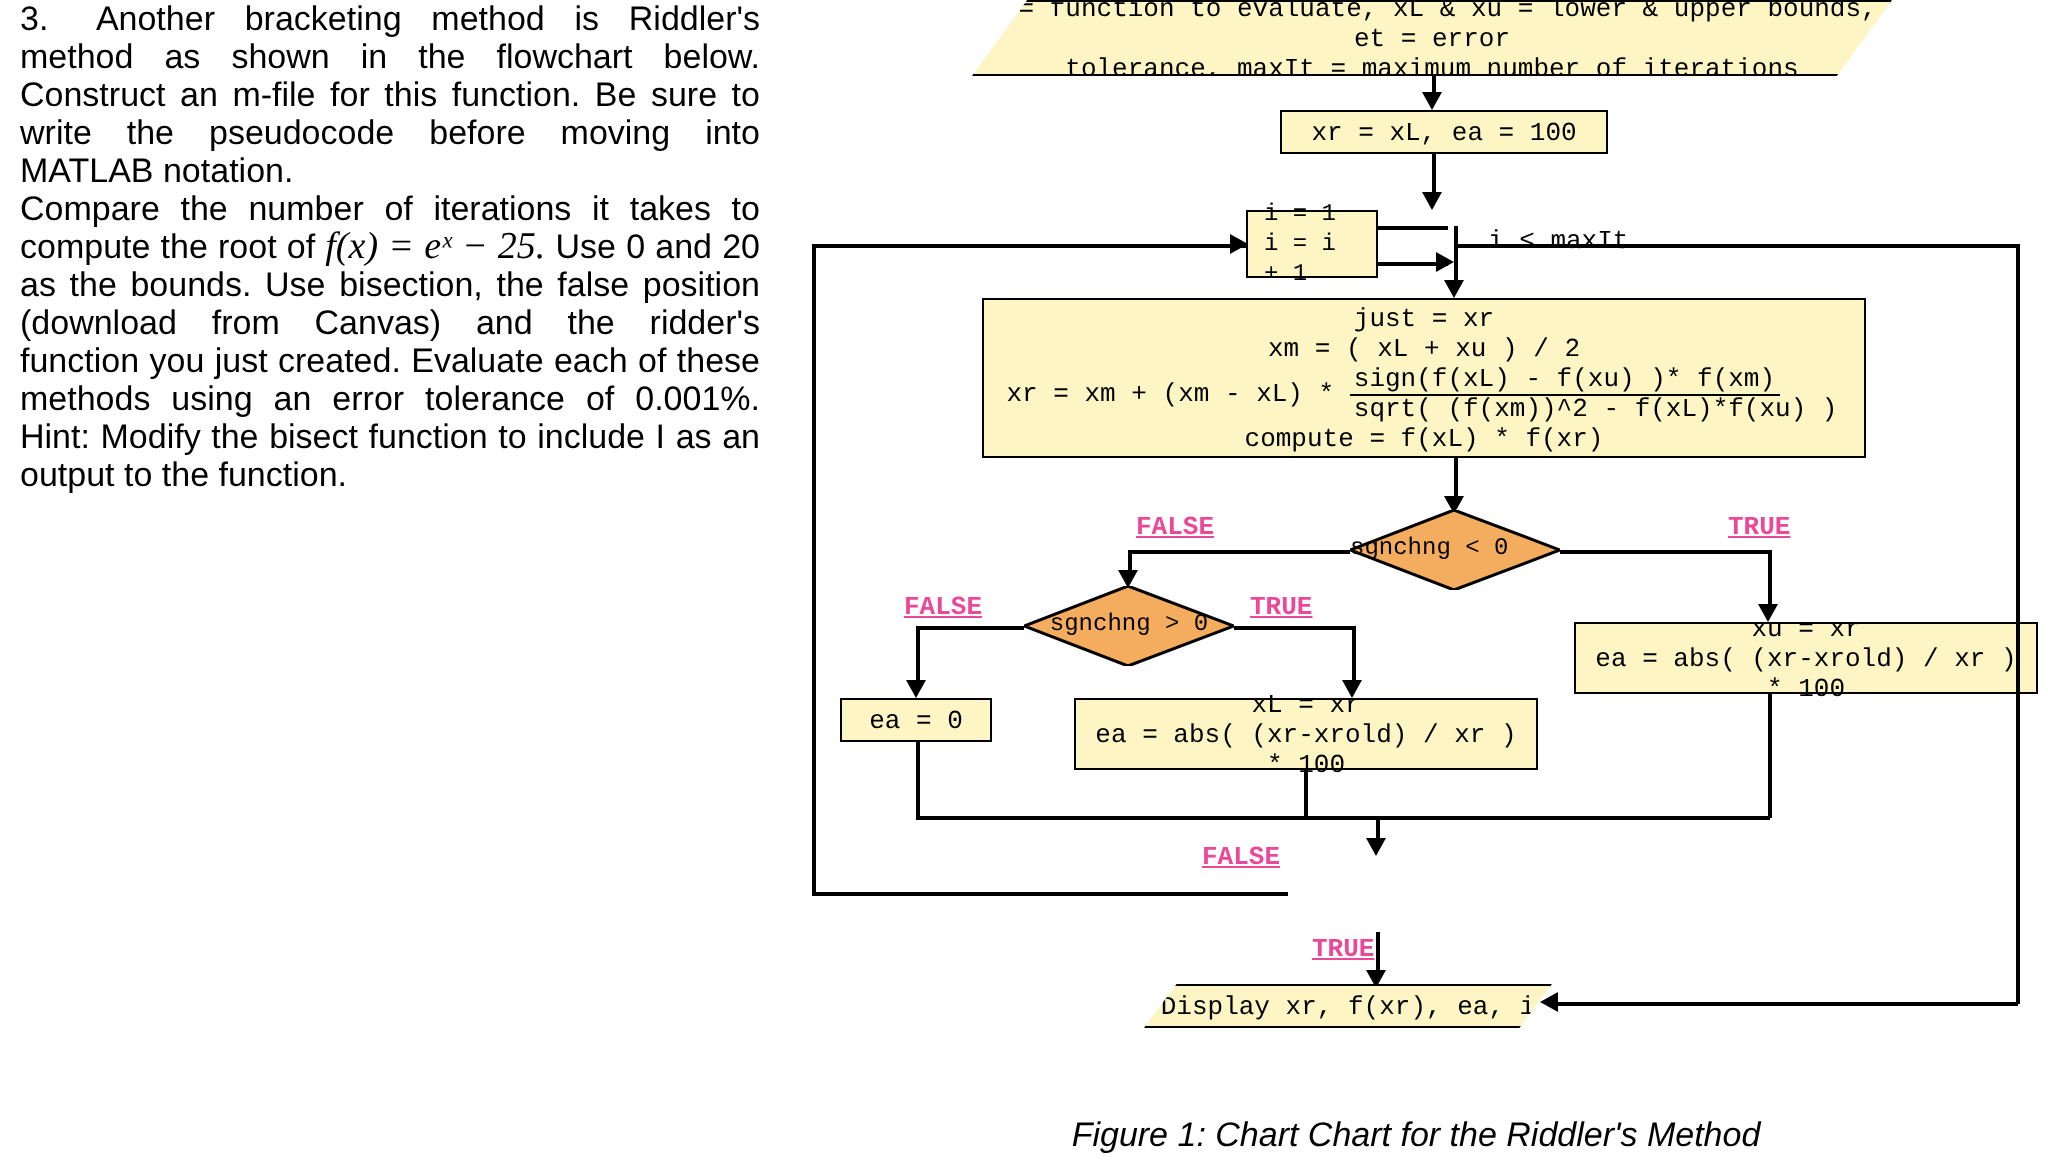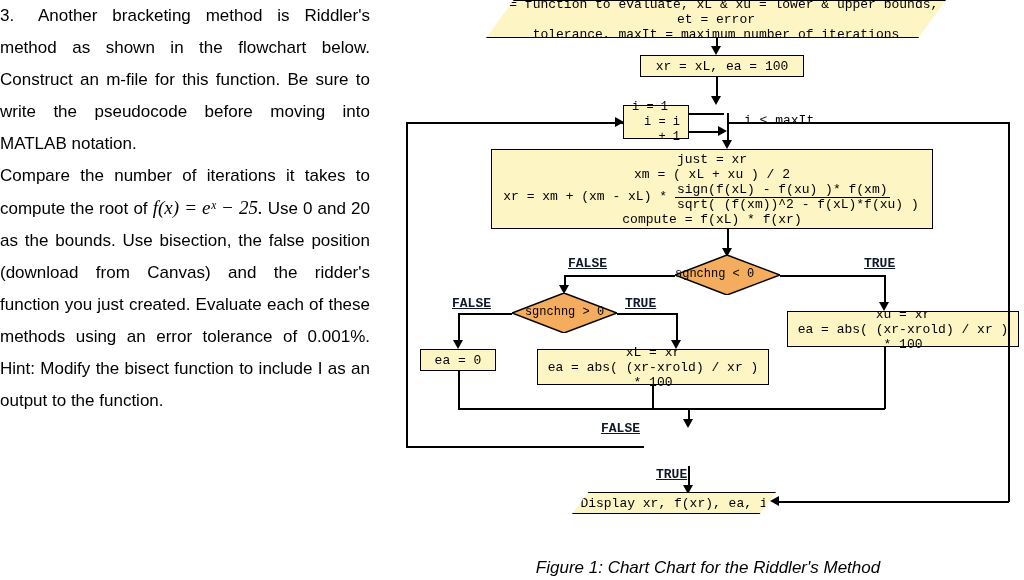--- a/index.html
+++ b/index.html
@@ -1,39 +1,39 @@
 <!DOCTYPE html>
 <html><head>
 <meta charset="utf-8">
 <style>
   html,body{margin:0;padding:0;font-family:Arial,Helvetica,sans-serif;color:#000;background:#fff}
   #page{position:relative;width:1024px;height:580px;overflow:hidden}
-  #prose{position:absolute;left:0;top:0;width:370px;font-size:17px;line-height:32px;text-align:justify}
+  #prose{position:absolute;left:10px;top:0;width:370px;font-size:17px;line-height:19px;text-align:justify}
   #prose .num{display:inline-block;width:24px}
   #fx{font-family:'Times New Roman',serif;font-style:italic;font-size:19px}
   #flow{position:absolute;left:392px;top:0;width:632px;height:580px}
   #caption{position:absolute;left:0;right:0;bottom:2px;text-align:center;font-style:italic;font-size:17px}
   
   .b{position:absolute;border:1.5px solid #000;font-family:'Courier New',monospace;font-size:13px;text-align:center;background:#fff;box-sizing:border-box;display:flex;flex-direction:column;align-items:center;justify-content:center;padding:3px 6px;line-height:15px}
   .y{background:#fdf5c4}
   
   .para{clip-path:polygon(6% 0,100% 0,94% 100%,0 100%)}
   .para2{clip-path:polygon(8% 0,100% 0,92% 100%,0 100%)}
   
   .ln{position:absolute;background:#000}
   .hz{height:1.5px}
   .vt{width:1.5px}
   
   .ah{position:absolute;width:0;height:0}
   .ah.d{border-left:5px solid transparent;border-right:5px solid transparent;border-top:9px solid #000}
   .ah.r{border-top:5px solid transparent;border-bottom:5px solid transparent;border-left:9px solid #000}
   .ah.l{border-top:5px solid transparent;border-bottom:5px solid transparent;border-right:9px solid #000}
-  .lbl{position:absolute;font-family:'Courier New',monospace;font-size:13px;color:#0f172a;font-weight:bold;text-decoration:underline}
+  .lbl{position:absolute;font-family:'Courier New',monospace;font-size:13px;color:#ec4899;font-weight:bold;text-decoration:underline}
   .loopLbl{position:absolute;font-family:'Courier New',monospace;font-size:13px}
-  #ibox{font-size:12px;text-align:right;padding:3px 8px;align-items:flex-start}
+  #ibox{font-size:12px;text-align:left;padding:3px 8px;align-items:flex-start}
   .frac{display:inline-block;vertical-align:middle;text-align:left}
   .frac .t{border-bottom:1.2px solid #000;padding:0 2px}
   .frac .btm{padding:0 2px}
 </style>
 </head>
 <body>
 
 <div id="page">
 
   <div id="prose">

